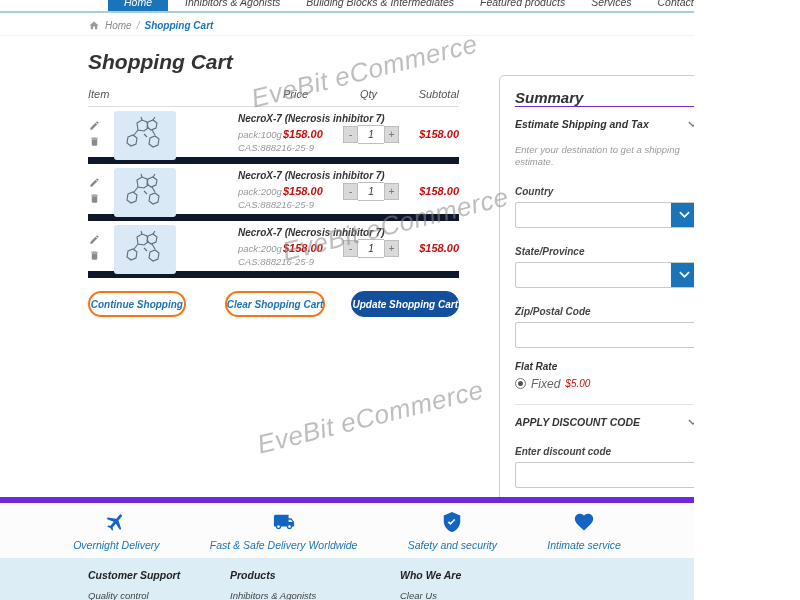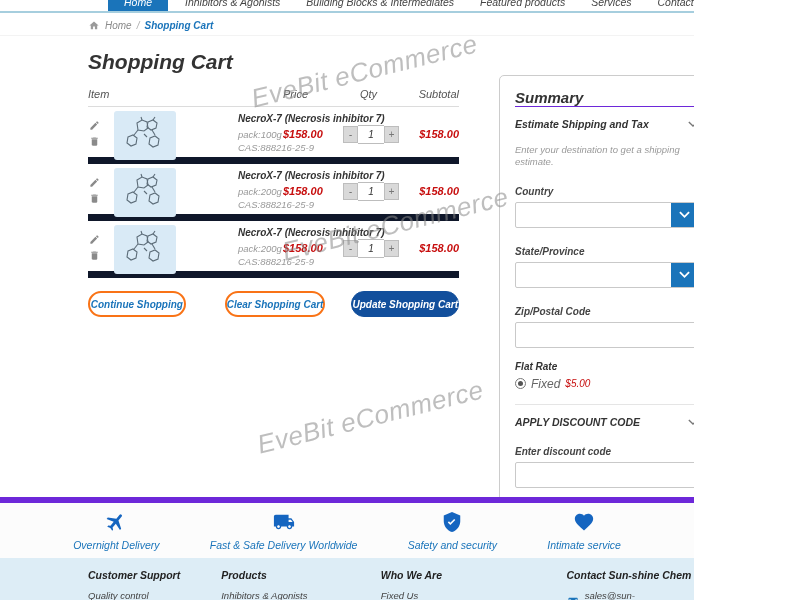--- a/index.html
+++ b/index.html
@@ -361,30 +361,21 @@
     <div class="fcol-1">
       <div class="fcol-h">Customer Support</div>
       <div class="fcol-link">Quality control</div>
     </div>
     <div class="fcol-2">
       <div class="fcol-h">Products</div>
       <div class="fcol-link">Inhibitors &amp; Agonists</div>
     </div>
     <div class="fcol-3">
       <div class="fcol-h">Who We Are</div>
-      <div class="fcol-link">Fixed Us</div>
-    </div>
-    <div class="fcol-4">
-      <div class="fcol-h">Contact Sun-shine Chem</div>
-      <div class="email-row">
-        <svg viewBox="0 0 24 24">
-            <path d="M20 4H4c-1.1 0-2 .9-2 2v12c0 1.1.9 2 2 2h16c1.1 0 2-.9 2-2V6c0-1.1-.9-2-2-2zm0 4-8 5-8-5V6l8 5 8-5v2z"></path>
-          </svg>
-        <span class="fcol-link">sales@sun-shinechem.com</span>
-      </div>
+      <div class="fcol-link">Clear Us</div>
     </div>
   </div>
 
   <div class="scroll-top">
     <span>↑</span>
   </div>
 
 </div>
 
 </body></html>

